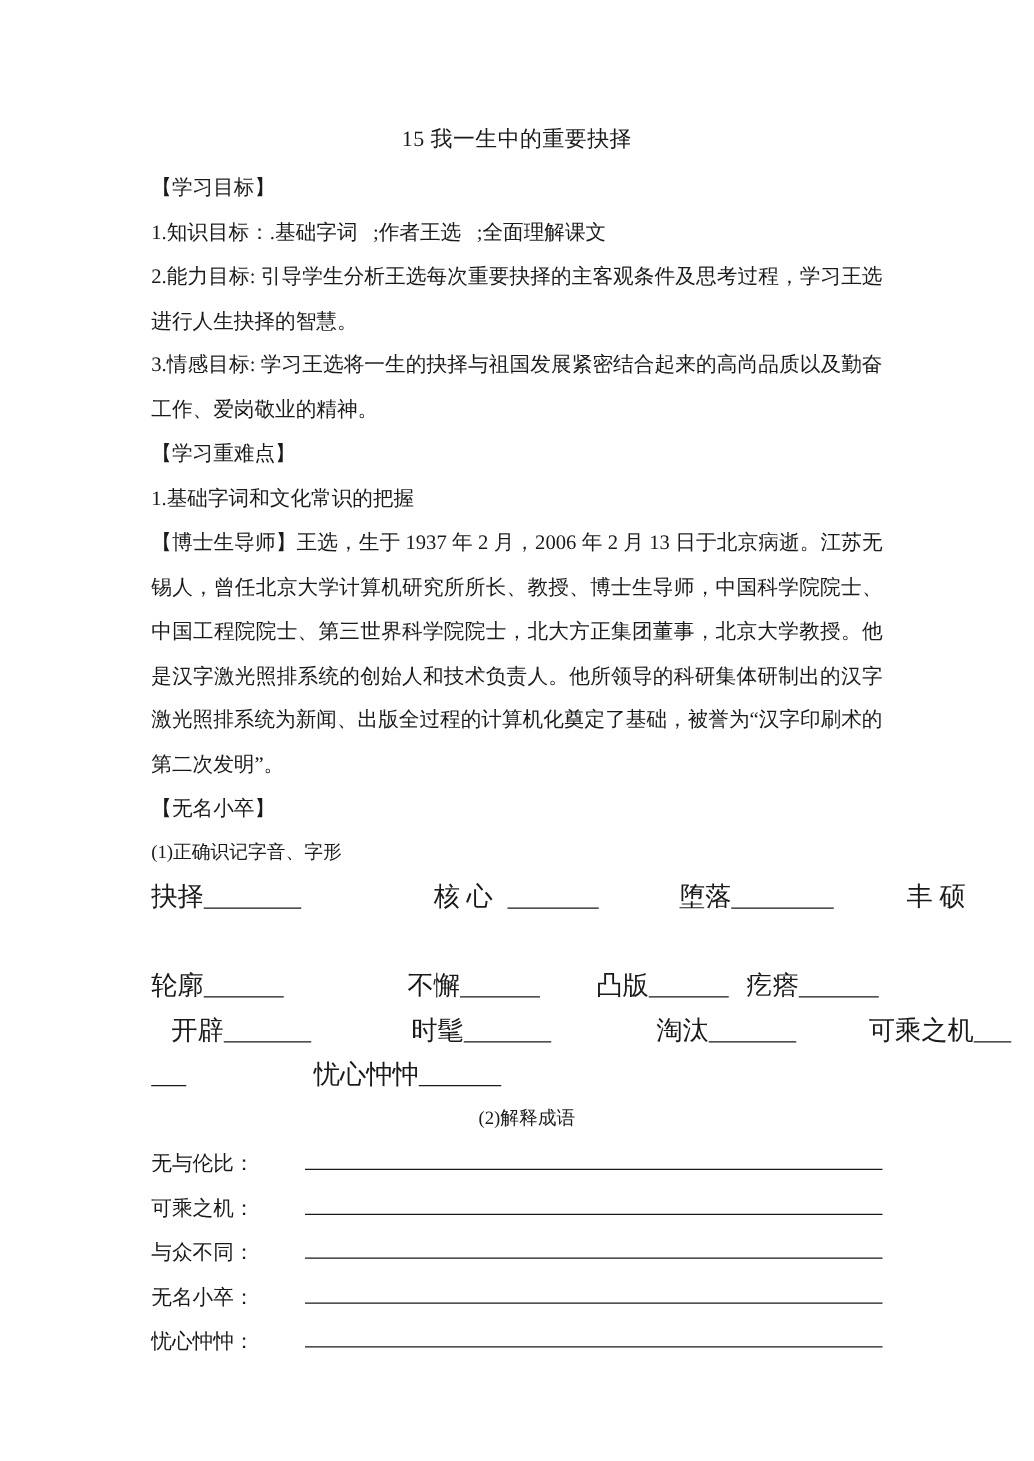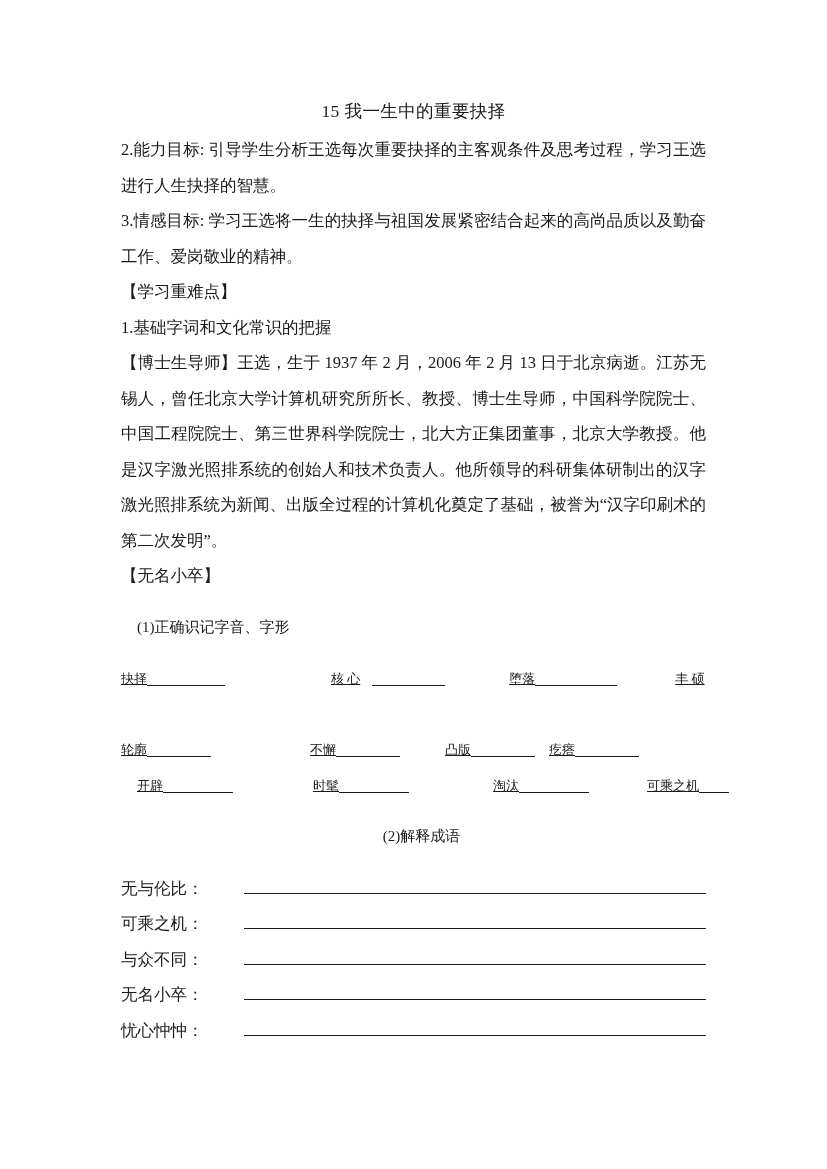--- a/index.html
+++ b/index.html
@@ -54,26 +54,25 @@
   .para-justify {
     font-size: 16.5px;
     line-height: 35.5px;
     margin: 0;
     text-align: justify;
     text-justify: inter-ideograph;
     text-align-last: left;
   }
   
   .vocab-line {
-    font-size: 13px;
+    font-size: 21px;
     line-height: 35.5px;
     margin: 0;
     white-space: pre;
     position: relative;
-    text-decoration: underline;
   }
   .vocab-gap-line {
     height: 35.5px;
   }
   .blank {
     display: inline-block;
     border-bottom: 1.3px solid #1a1a1a;
     vertical-align: -3px;
   }
   .idiom-row {
@@ -89,34 +88,36 @@
   .idiom-rule {
     flex: 1 1 auto;
     border-bottom: 1.4px solid #1a1a1a;
     margin-left: 4px;
     margin-right: 0px;
     height: 0.9em;
   }
   .sub-label {
     font-size: 15px;
     line-height: 35.5px;
-    margin: 16px;
+    margin: 0;
     white-space: pre;
   }
   .indent-1 { padding-left: 16px; text-align: center; }
 </style>
 </head>
 <body>
 
 <div class="page">
   <div class="content">
 
     <div class="doc-title">15 我一生中的重要抉择</div>
 
+    <div class="section-head">【学习目标】</div>
 
+    <div class="para">1.知识目标：.基础字词   ;作者王选   ;全面理解课文</div>
 
     <div class="para-justify">2.能力目标: 引导学生分析王选每次重要抉择的主客观条件及思考过程，学习王选进行人生抉择的智慧。</div>
 
     <div class="para-justify">3.情感目标: 学习王选将一生的抉择与祖国发展紧密结合起来的高尚品质以及勤奋工作、爱岗敬业的精神。</div>
 
     <div class="section-head">【学习重难点】</div>
 
     <div class="para">1.基础字词和文化常识的把握</div>
 
 
@@ -127,20 +128,21 @@
     <div class="sub-label">(1)正确识记字音、字形</div>
 
     <div class="vocab-line"><span>抉择</span><span class="blank" style="width:78px"></span><span style="display:inline-block;width:106px"></span><span>核 心</span><span style="display:inline-block;width:12px"></span><span class="blank" style="width:73px"></span><span style="display:inline-block;width:64px"></span><span>堕落</span><span class="blank" style="width:82px"></span><span style="display:inline-block;width:58px"></span><span>丰 硕</span></div>
 
     <div class="vocab-gap-line"></div>
 
     <div class="vocab-line"><span>轮廓</span><span class="blank" style="width:64px"></span><span style="display:inline-block;width:99px"></span><span>不懈</span><span class="blank" style="width:64px"></span><span style="display:inline-block;width:45px"></span><span>凸版</span><span class="blank" style="width:64px"></span><span style="display:inline-block;width:14px"></span><span>疙瘩</span><span class="blank" style="width:64px"></span></div>
 
     <div class="vocab-line indent-1"><span>开辟</span><span class="blank" style="width:70px"></span><span style="display:inline-block;width:80px"></span><span>时髦</span><span class="blank" style="width:70px"></span><span style="display:inline-block;width:84px"></span><span>淘汰</span><span class="blank" style="width:70px"></span><span style="display:inline-block;width:58px"></span><span>可乘之机</span><span class="blank" style="width:30px"></span></div>
 
+    <div class="vocab-line"><span class="blank" style="width:28px"></span><span style="display:inline-block;width:102px"></span><span>忧心忡忡</span><span class="blank" style="width:66px"></span></div>
 
     <div class="sub-label indent-1">(2)解释成语</div>
 
     <div class="idiom-row">
       <span class="idiom-label">无与伦比：</span>
       <span class="idiom-rule"></span>
     </div>
     <div class="idiom-row">
       <span class="idiom-label">可乘之机：</span>
       <span class="idiom-rule"></span>

